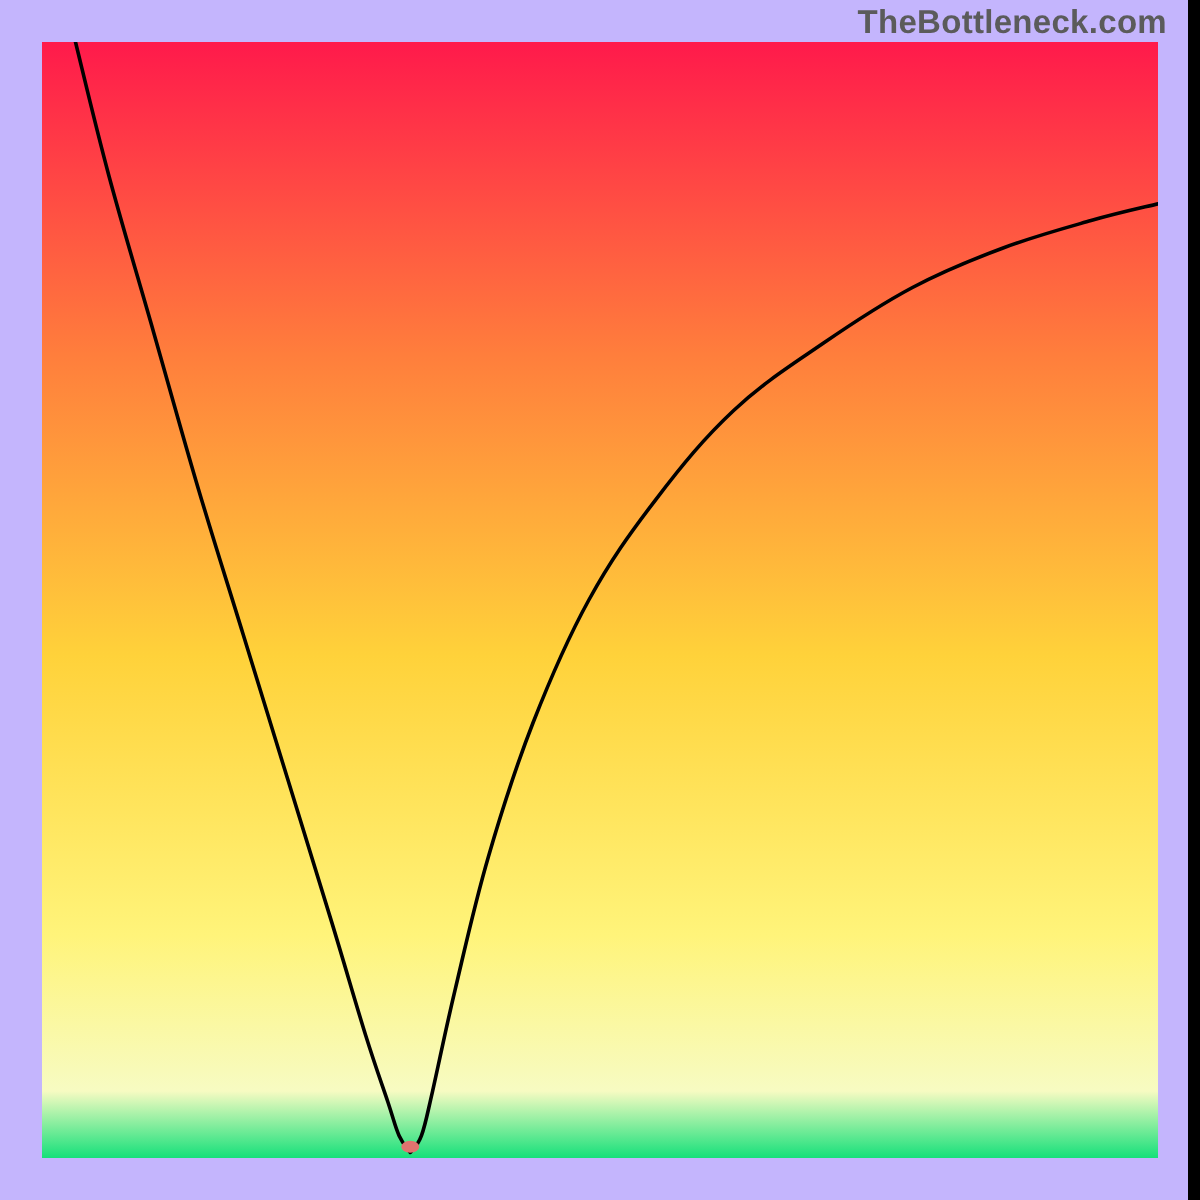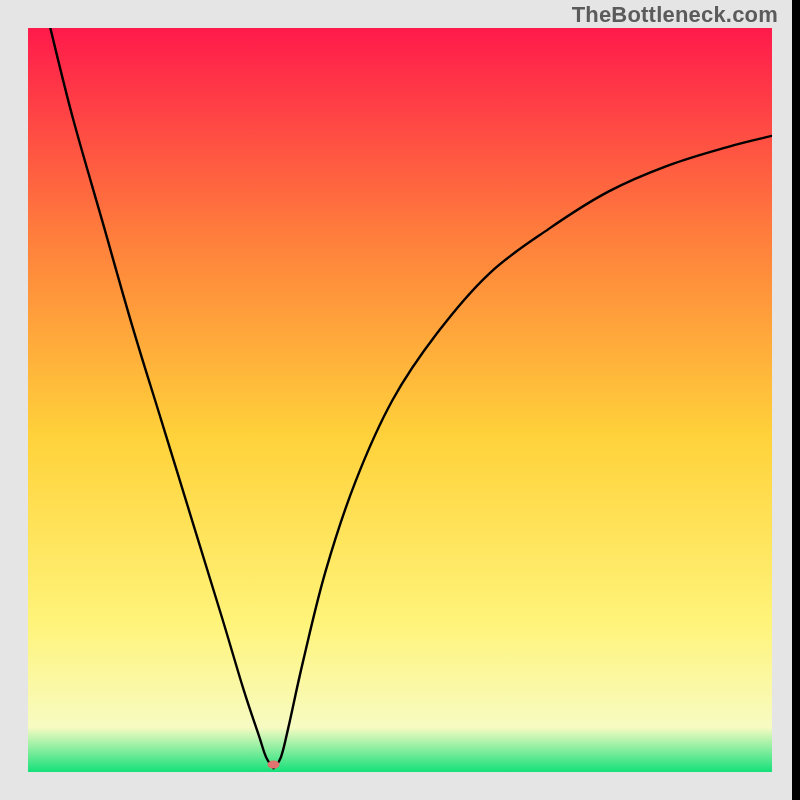--- a/index.html
+++ b/index.html
@@ -8,21 +8,21 @@
     width: 800px;
     height: 800px;
     background: #000;
     font-family: Arial, Helvetica, sans-serif;
     overflow: hidden;
   }
   .frame {
     position: relative;
     width: 792px;
     height: 800px;
-    background: #e5e5e5;
+    background: #c4b5fd;
     text-align: right;
   }
   .watermark {
     position: absolute;
     top: 2px;
     right: 14px;
     color: #5b5b5b;
     font-size: 22px;
     font-weight: 600;
     letter-spacing: 0.2px;

